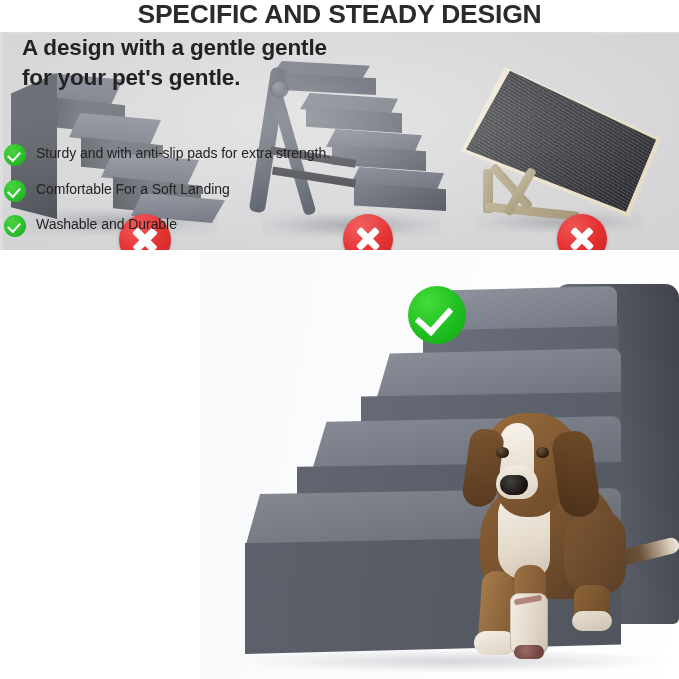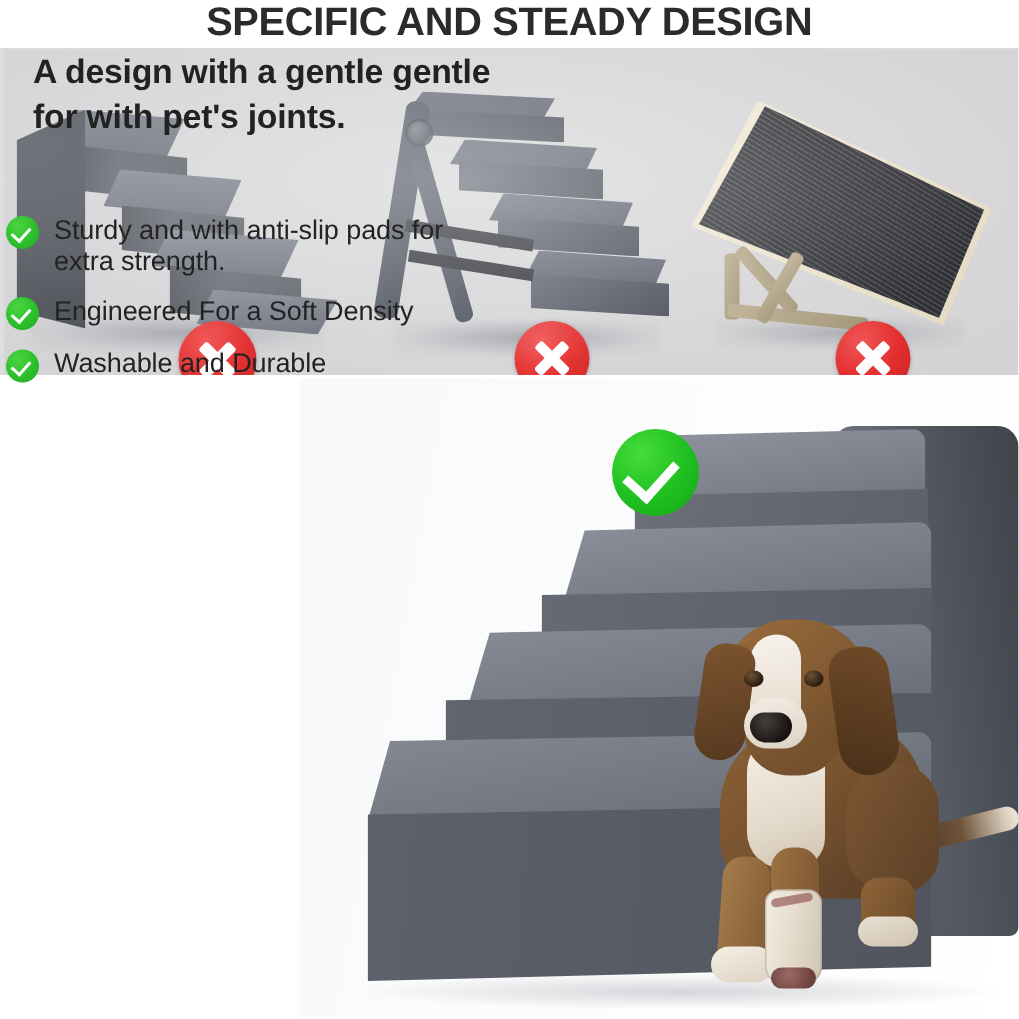--- a/index.html
+++ b/index.html
@@ -128,21 +128,21 @@
     background:radial-gradient(circle at 36% 30%, #4bd43f 0%, #2cbf2c 55%, #1fa81f 100%);
     position:relative; margin-top:1px;
   }
   .bullet .chk::after{
     content:""; position:absolute; left:6px; top:5px;
     width:6px; height:10px;
     border:2.4px solid #fff; border-top:none; border-left:none;
     transform:rotate(42deg);
   }
   .bullet .txt{
-    margin-left:10px; font-size:18px; color:#232323;
+    margin-left:10px; font-size:14px; color:#232323;
     line-height:20.5px; letter-spacing:-0.05px;
   }
   .bullet.b1 .txt{ max-width:300px; }
 
   .badge-ok{
     position:absolute; left:408px; top:286px; width:58px; height:58px;
     border-radius:50%;
     background:radial-gradient(circle at 34% 28%, #45dd3a 0%, #21c021 52%, #14a814 100%);
     z-index:7;
   }
@@ -264,31 +264,31 @@
 
   <div class="step mesh" style="left:0px;top:204px;width:376px;height:60px;background:linear-gradient(170deg,#848992 0%,#71767f 60%,#636872 100%);clip-path:polygon(4% 10%,100% 0,100% 86%,0 100%);border-radius:9px;"></div>
   <div class="step mesh" style="left:0px;top:252px;width:376px;height:118px;background:linear-gradient(95deg,#5c616b 0%,#50555e 100%);clip-path:polygon(0 6%,100% 0,100% 92%,0 100%);"></div>
   <div class="ground"></div>
 </div>
 
 <div class="badge-ok"></div>
 
 <div class="headline">
   <div>A design with a gentle gentle</div>
-  <div>for with pet's joints.</div>
+  <div>for your pet's gentle.</div>
 </div>
 
 <div class="bullets">
   <div class="bullet b1">
     <span class="chk"></span>
     <span class="txt">Sturdy and with anti-slip pads for extra strength.</span>
   </div>
   <div class="bullet">
     <span class="chk"></span>
-    <span class="txt">Engineered For a Soft Density</span>
+    <span class="txt">Comfortable For a Soft Landing</span>
   </div>
   <div class="bullet">
     <span class="chk"></span>
     <span class="txt">Washable and Durable</span>
   </div>
 </div>
 
 <div class="dog">
 
   <div class="dg" style="left:152px;top:132px;width:76px;height:16px;border-radius:10px;background:linear-gradient(90deg,#4b392c 0%,#6d5238 48%,#d9cdbc 88%,#efe7dc 100%);transform:rotate(-14deg);"></div>

